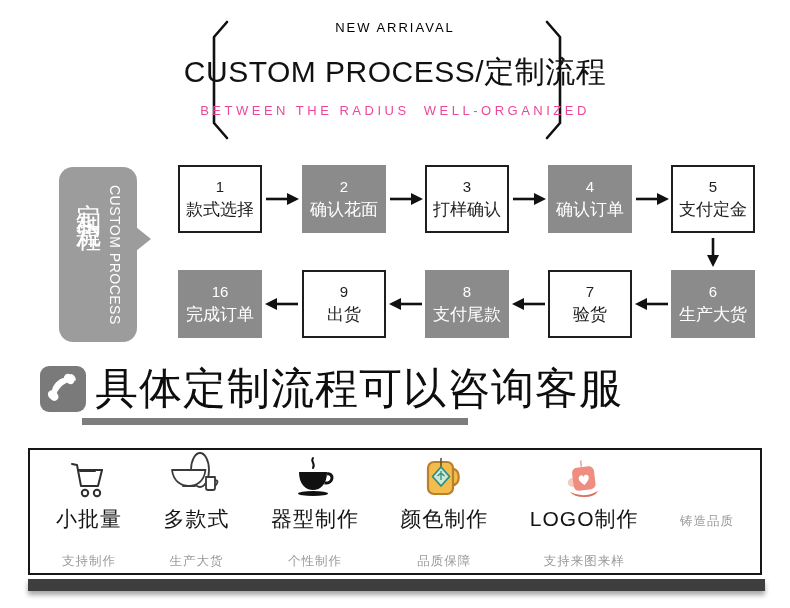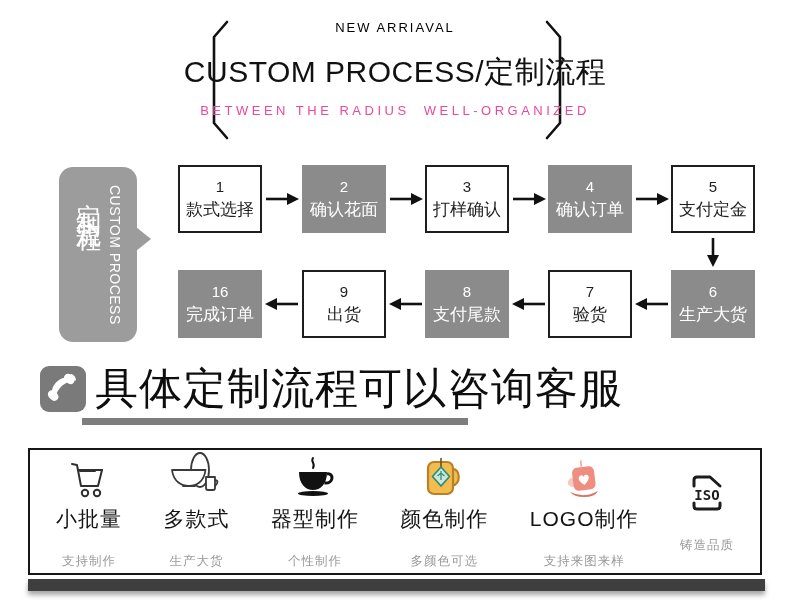--- a/index.html
+++ b/index.html
@@ -231,46 +231,39 @@
       <div class="ficon">
         <svg width="46" height="44" viewBox="0 0 46 44">
           <path d="M31 12 c9 -1 9 17 0 16" fill="#f2bd4d" stroke="#b97f2a" stroke-width="2.2"></path>
           <rect x="7" y="5" width="25" height="32" rx="6" fill="#f2bd4d" stroke="#b97f2a" stroke-width="2.2"></rect>
           <path d="M20 1 v9" stroke="#6d5120" stroke-width="1.6"></path>
           <path d="M20 10 l8.5 9.5 -8.5 9.5 -8.5 -9.5 z" fill="#cde7db" stroke="#2f8f7d" stroke-width="1.8" stroke-linejoin="round"></path>
           <path d="M20 14 v9 M16.5 19 l3.5 -3 3.5 3" stroke="#2f8f7d" stroke-width="1.3" fill="none"></path>
         </svg>
       </div>
       <div class="ftitle">颜色制作</div>
-      <div class="fsub">多颜色可选</div>
+      <div class="fsub">品质保障</div>
     </div>
 
     <div class="feature">
       <div class="ficon">
         <svg width="46" height="42" viewBox="0 0 46 42">
           <path d="M20 2 c-1.5 2 1.5 3 0 5" stroke="#e8a79a" stroke-width="1.6" fill="none" stroke-linecap="round"></path>
           <g transform="rotate(-7 23 21)">
             <ellipse cx="12" cy="22" rx="5.5" ry="4.5" fill="#f6cabe"></ellipse>
             <rect x="12" y="8" width="22" height="23" rx="5" fill="#ee8d80"></rect>
             <path d="M23 26 c-5.5 -4.5 -6.5 -8.5 -3.2 -9.8 c2.2 -0.8 3.2 1.2 3.2 2.2 c0 -1 1 -3 3.2 -2.2 c3.3 1.3 2.3 5.3 -3.2 9.8 z" fill="#ffffff"></path>
           </g>
           <path d="M9 33 q14 7 28 -1 q-3 6 -14 6 q-10 0 -14 -5 z" fill="#dc6f60"></path>
         </svg>
       </div>
       <div class="ftitle">LOGO制作</div>
       <div class="fsub">支持来图来样</div>
     </div>
 
     <div class="feature">
-      <div class="ficon">
-        <svg width="46" height="46" viewBox="0 0 46 46" fill="none" stroke="#1c1c1c" stroke-width="3" stroke-linecap="round" stroke-linejoin="round">
-          <path d="M10 15 v-6 q0 -3 3 -3 h13 l10 9"></path>
-          <path d="M10 32 v3 q0 3 3 3 h20 q3 0 3 -3 v-3"></path>
-          <text x="23" y="29" text-anchor="middle" stroke="none" fill="#1c1c1c" font-family="'DejaVu Sans Mono',monospace" font-size="14" font-weight="bold">ISO</text>
-        </svg>
-      </div>
       <div class="fsub">铸造品质</div>
     </div>
 
   </div>
 
   <div class="bottom-bar"></div>
 </div>
 
 </body></html>

